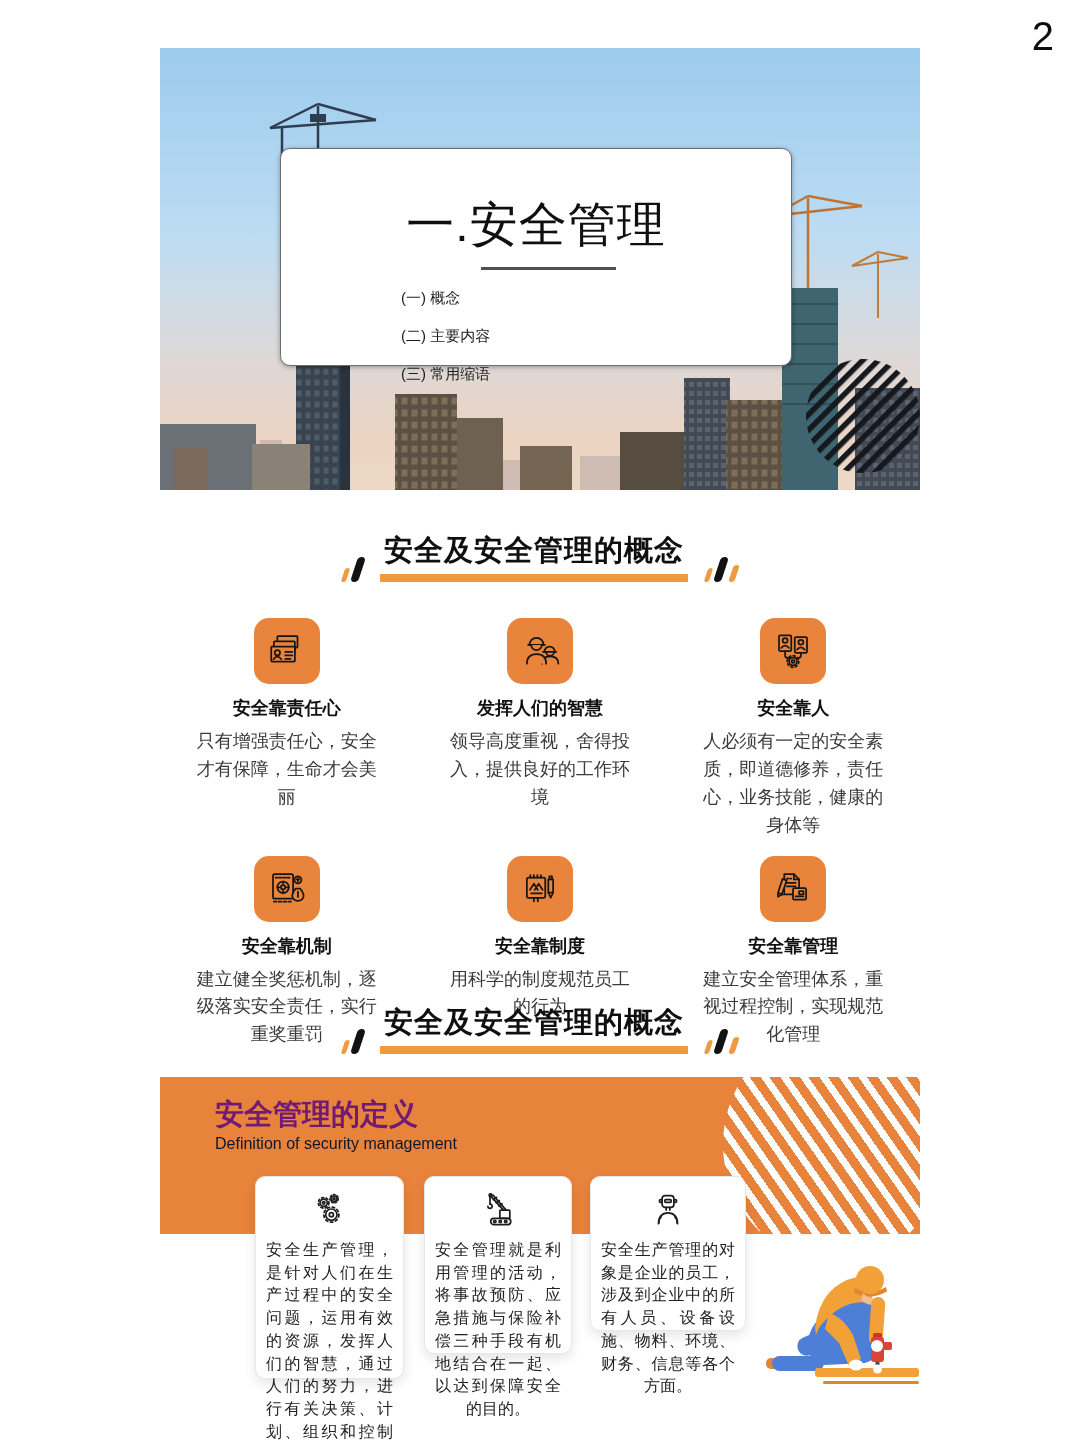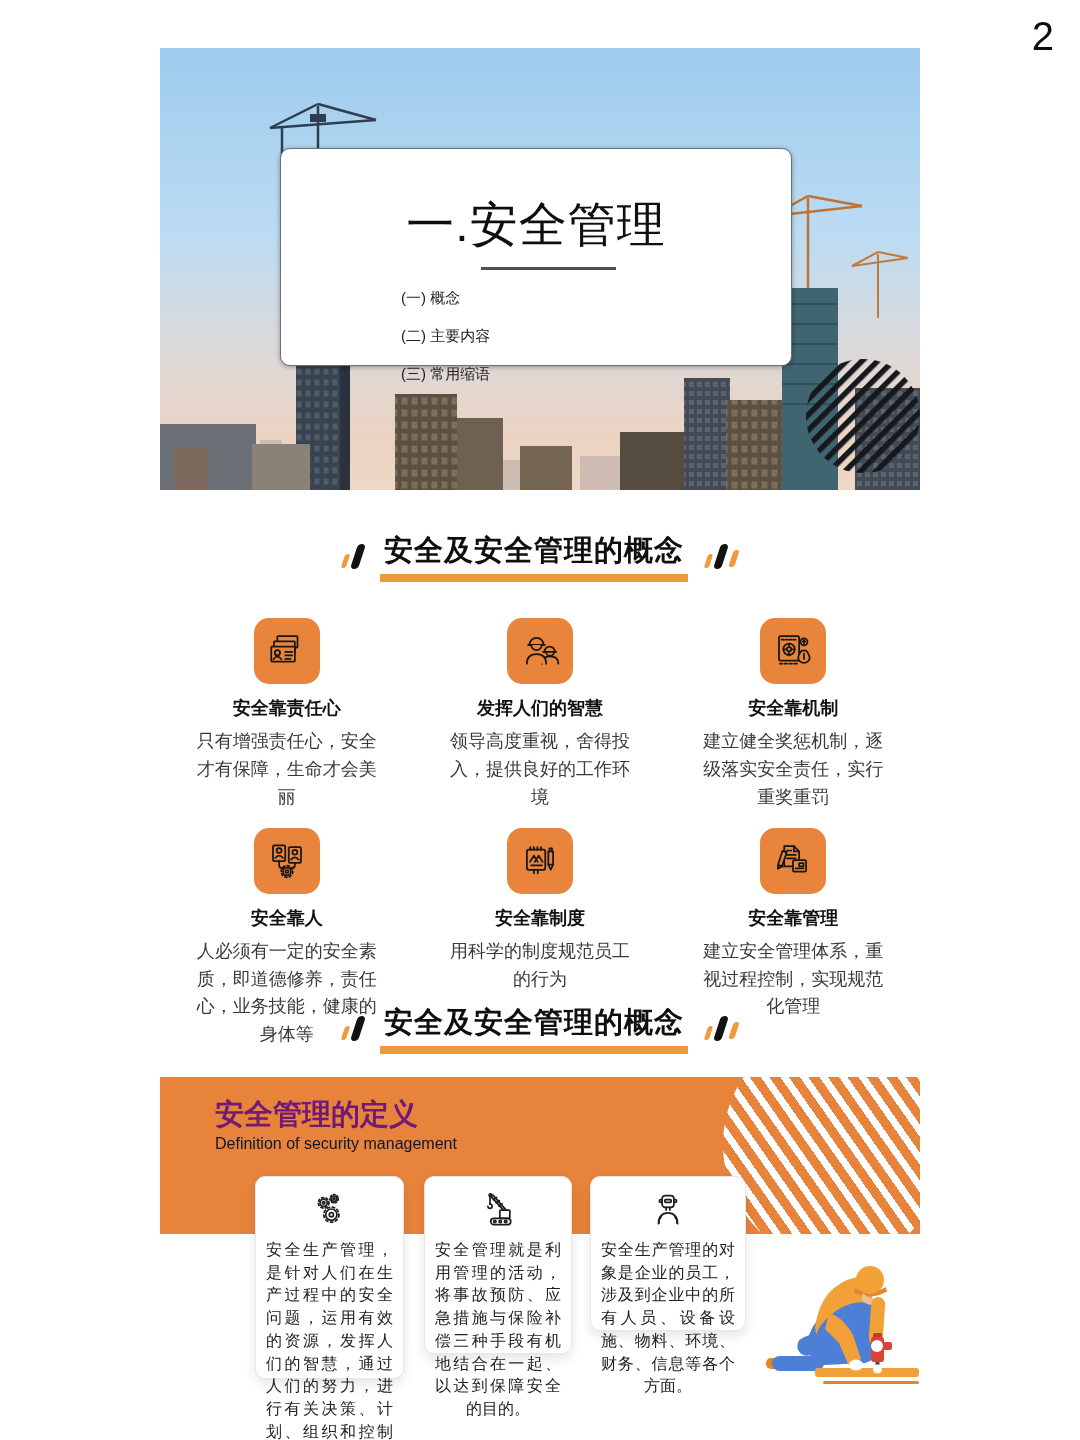--- a/index.html
+++ b/index.html
@@ -17,21 +17,21 @@
     position:absolute;left:120px;top:100px;width:512px;height:218px;background:#fff;
     border-radius:10px;border:1px solid #6f6f6f;box-shadow:0 1px 5px rgba(0,0,0,.35);
     box-sizing:border-box;
   }
   .hero-title{margin:44px 0 0 0;text-align:center;font-size:48px;font-weight:400;letter-spacing:1px;color:#0f0f0f;}
   .hero-underline{width:135px;height:3px;background:#4f4f4f;margin:10px 0 0 calc(50% - 55px);}
   .hero-items{margin:19px 0 0 120px;}
   .hero-item{font-size:15px;color:#1c1c1c;margin:0 0 19px 0;}
 
   
-  .section-header{position:absolute;left:0;width:1080px;display:flex;justify-content:center;align-items:center;gap:6px;}
+  .section-header{position:absolute;left:0;width:1080px;display:flex;justify-content:center;align-items:flex-end;gap:6px;}
   .sh1{top:531px;}
   .sh2{top:1003px;}
   .sh-title{
     font-size:29px;font-weight:800;letter-spacing:1px;color:#0f0f0f;margin:0 12px;
     border-bottom:8px solid #F09A3E;padding:0 4px 3px 4px;
   }
   .slash{display:inline-block;border-radius:4px;transform:skewX(-18deg);}
   .slash.orange-sm{width:5px;height:14px;background:#F09A3E;margin-top:8px;}
   .slash.orange-md{width:6px;height:17px;background:#F09A3E;margin-top:4px;}
   .slash.black-lg{width:8px;height:25px;background:#121212;}
@@ -225,56 +225,56 @@
       </svg>
     </div>
     <p class="f-title">发挥人们的智慧</p>
     <p class="f-desc">领导高度重视，舍得投入，提供良好的工作环境</p>
   </div>
 
   <div class="feature">
     <div class="tile">
       <svg viewBox="0 0 48 48">
         <g class="linework">
+          <rect x="8" y="6" width="14" height="18" rx="1.5"></rect>
+          <circle cx="15" cy="12" r="2.8"></circle>
+          <path d="M10.5 20.5 q4.5 -5.5 9 0"></path>
+          <rect x="26" y="8" width="14" height="18" rx="1.5"></rect>
+          <circle cx="33" cy="14" r="2.8"></circle>
+          <path d="M28.5 22.5 q4.5 -5.5 9 0"></path>
+          <path d="M15 24 v5 q0 3 4 3 h1 M33 26 v3 q0 3 -4 3 h-1"></path>
+          <circle cx="24" cy="36" r="4.5"></circle>
+          <circle cx="24" cy="36" r="6.6" stroke-dasharray="2.2 2.9"></circle>
+          <circle cx="24" cy="36" r="1.7"></circle>
+        </g>
+      </svg>
+    </div>
+    <p class="f-title">安全靠人</p>
+    <p class="f-desc">人必须有一定的安全素质，即道德修养，责任心，业务技能，健康的身体等</p>
+  </div>
+
+  <div class="feature">
+    <div class="tile">
+      <svg viewBox="0 0 48 48">
+        <g class="linework">
           <rect x="8" y="7" width="23" height="28" rx="2"></rect>
           <path d="M11 11 h17" stroke-dasharray="2.5 2"></path>
           <circle cx="19.5" cy="22" r="6.5"></circle>
           <circle cx="19.5" cy="22" r="2.5"></circle>
           <path d="M19.5 15.5 v2.5 M19.5 26 v3 M13 22 h2.5 M23.5 22 h2.5"></path>
           <path d="M9 38.5 h21" stroke-dasharray="3 2.5"></path>
           <circle cx="36.5" cy="13.5" r="4"></circle>
           <path d="M36.5 11.5 v4 M35 13 h3"></path>
           <path d="M34 23.5 h5 q4 5 4 8.5 a6.5 5.5 0 0 1 -13 0 q0 -3.5 4 -8.5 z" fill="#E8843C"></path>
           <path d="M36.5 27 v6"></path>
         </g>
       </svg>
     </div>
     <p class="f-title">安全靠机制</p>
     <p class="f-desc">建立健全奖惩机制，逐级落实安全责任，实行重奖重罚</p>
-  </div>
-
-  <div class="feature">
-    <div class="tile">
-      <svg viewBox="0 0 48 48">
-        <g class="linework">
-          <rect x="8" y="6" width="14" height="18" rx="1.5"></rect>
-          <circle cx="15" cy="12" r="2.8"></circle>
-          <path d="M10.5 20.5 q4.5 -5.5 9 0"></path>
-          <rect x="26" y="8" width="14" height="18" rx="1.5"></rect>
-          <circle cx="33" cy="14" r="2.8"></circle>
-          <path d="M28.5 22.5 q4.5 -5.5 9 0"></path>
-          <path d="M15 24 v5 q0 3 4 3 h1 M33 26 v3 q0 3 -4 3 h-1"></path>
-          <circle cx="24" cy="36" r="4.5"></circle>
-          <circle cx="24" cy="36" r="6.6" stroke-dasharray="2.2 2.9"></circle>
-          <circle cx="24" cy="36" r="1.7"></circle>
-        </g>
-      </svg>
-    </div>
-    <p class="f-title">安全靠人</p>
-    <p class="f-desc">人必须有一定的安全素质，即道德修养，责任心，业务技能，健康的身体等</p>
   </div>
 
   <div class="feature">
     <div class="tile">
       <svg viewBox="0 0 48 48">
         <g class="linework">
           <rect x="9" y="11" width="21" height="23" rx="2"></rect>
           <path d="M13 11 v-3 M17 11 v-3 M21 11 v-3 M25 11 v-3"></path>
           <path d="M12.5 25 l4.5 -7 l4.5 7 M18 25 l4.5 -7 l4.5 7"></path>
           <path d="M14 29 h12"></path>

